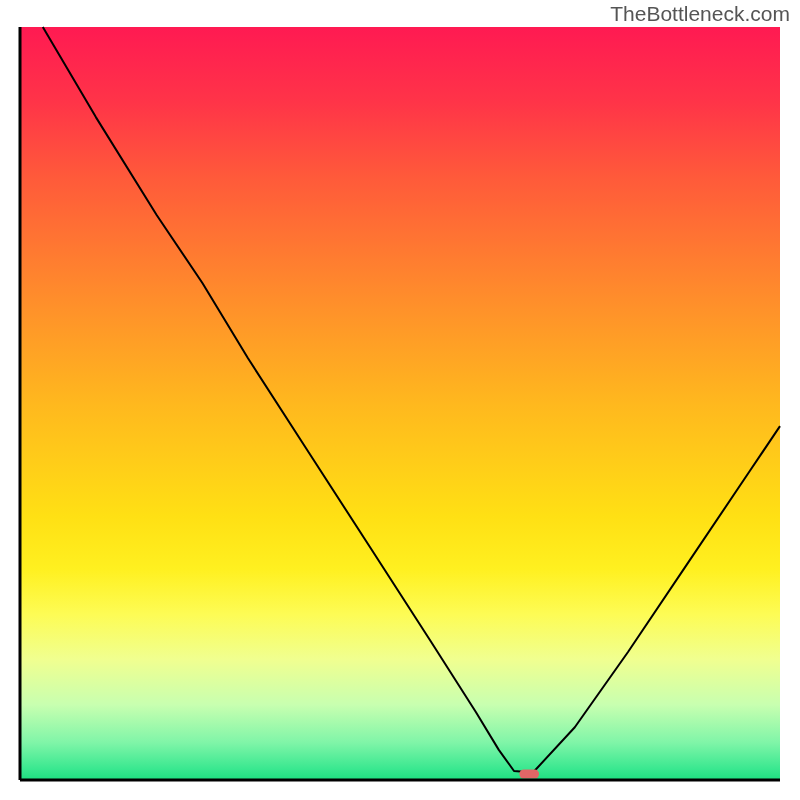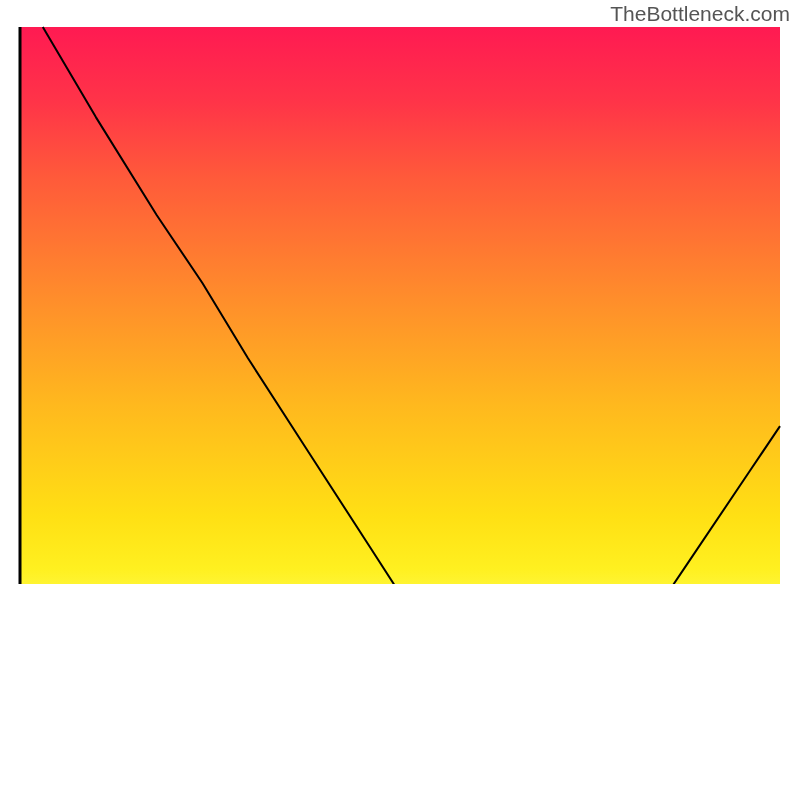--- a/index.html
+++ b/index.html
@@ -3,21 +3,21 @@
 <meta charset="utf-8">
 <style>
   body {
     margin: 0;
     padding: 0;
     background: #ffffff;
     font-family: Arial, sans-serif;
   }
   .chart-container {
     width: 800px;
-    height: 584px;
+    height: 800px;
     position: relative;
     text-align: center;
   }
   .watermark {
     position: absolute;
     top: 2px;
     right: 10px;
     font-size: 21px;
     color: #555555;
     font-family: Arial, sans-serif;

